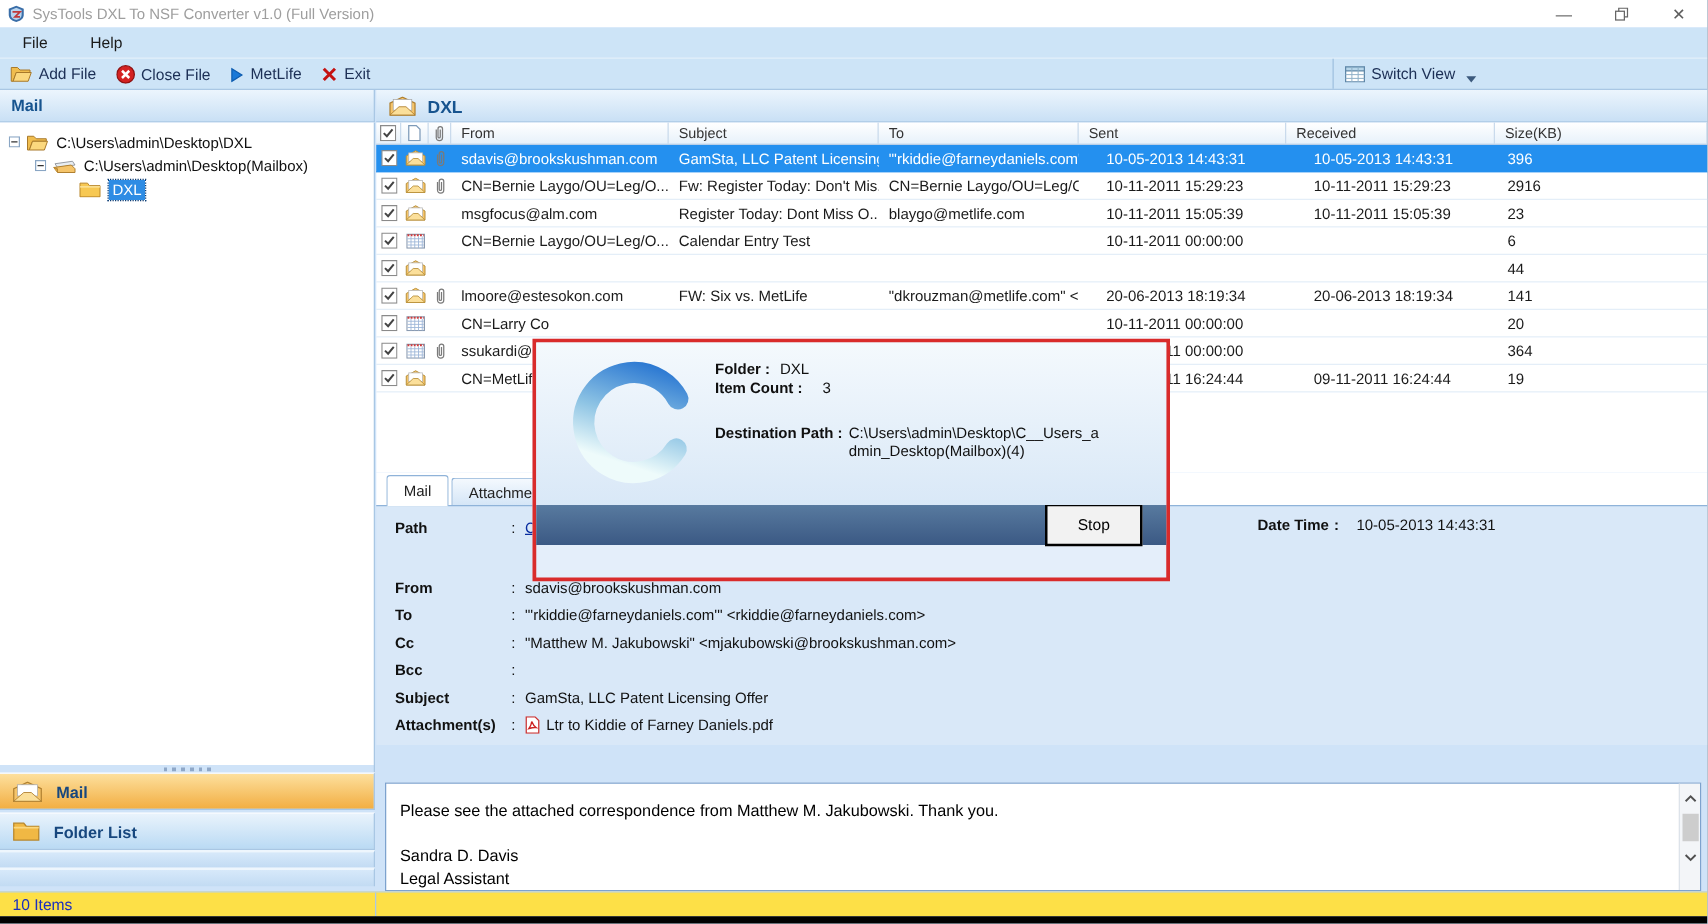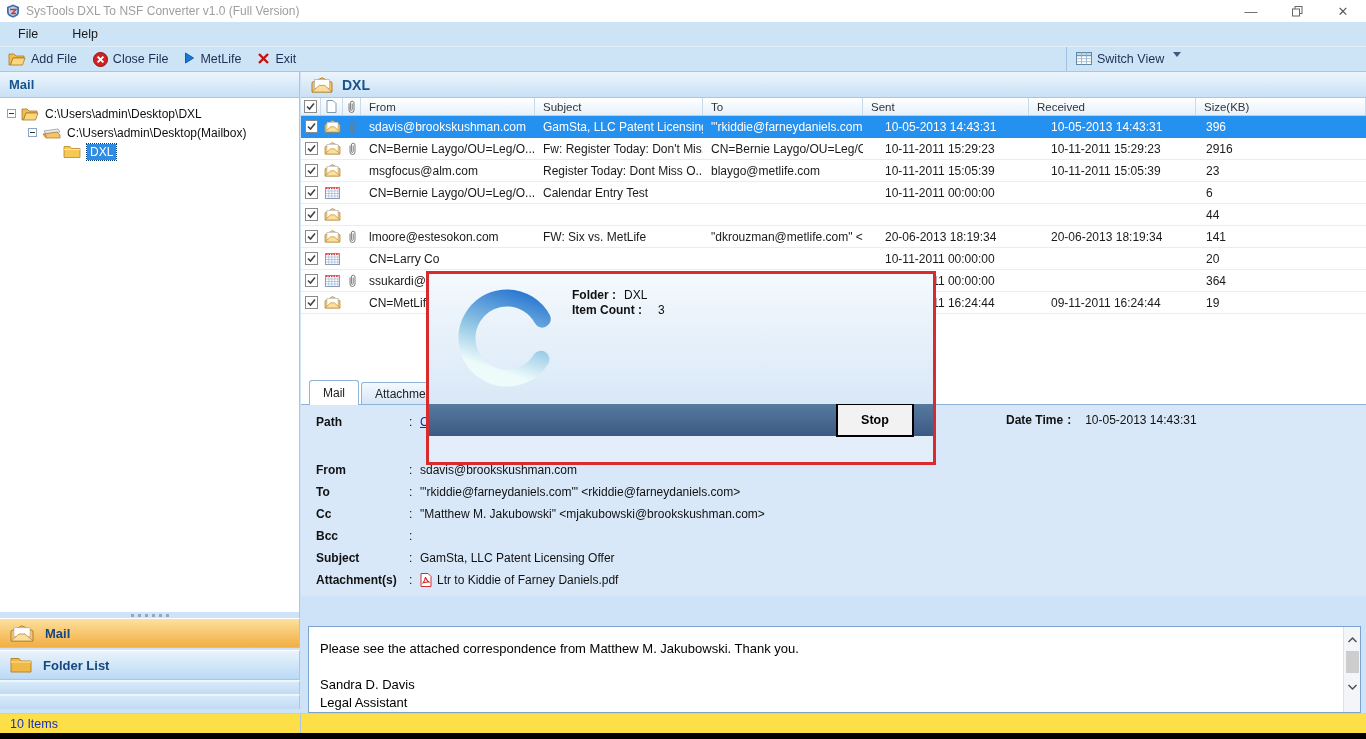--- a/index.html
+++ b/index.html
@@ -13,21 +13,21 @@
   .win-btn{width:46px;height:100%;display:flex;align-items:center;justify-content:center;color:#5f5f5f;font-size:13px}
 
   
   .menubar{position:absolute;top:22px;left:0;right:0;height:24px;background:#cde4f7;display:flex;align-items:center;padding-left:14px;gap:26px;font-size:12.5px;color:#1a1a1a}
   .menu-item{padding:2px 4px}
 
   
   .toolbar{position:absolute;top:46px;left:0;right:0;height:26px;background:#cde4f7;border-top:1px solid #e2effa;border-bottom:1px solid #a9c7e4;display:flex;align-items:stretch}
   .tb-left{width:1067px;display:flex;align-items:center;gap:16px;padding-left:8px;border-right:1px solid #9fc0e0}
   .tb-right{display:flex;align-items:center;gap:6px;padding-left:9px}
-  .tb-item{display:flex;align-items:flex-start;gap:5px;font-size:12.5px;color:#1c2f55}
+  .tb-item{display:flex;align-items:flex-end;gap:5px;font-size:12.5px;color:#1c2f55}
   .caret{width:0;height:0;border-left:4px solid transparent;border-right:4px solid transparent;border-top:5px solid #3c5a7d;margin-left:4px}
 
   
   .left-panel{position:absolute;top:72px;left:0;width:300px;height:641px}
   .lp-header{height:26px;background:linear-gradient(#ecf5fd,#c9e0f5);border-bottom:1px solid #a9c7e4;border-right:1px solid #a9c7e4;display:flex;align-items:center;padding-left:9px;font-weight:bold;font-size:13px;color:#17548f}
   .lp-tree{height:514px;background:#fff;border-right:1px solid #a9c7e4;padding-top:6px}
   .tree-row{height:19px;display:flex;align-items:center;font-size:12px;color:#101010;white-space:nowrap}
   .tree-row .exp{margin-right:5px;display:flex}
   .tree-row .ticon{margin-right:6px;display:flex}
   .lvl0{padding-left:7px}.lvl1{padding-left:28px}.lvl2{padding-left:63px}
@@ -86,21 +86,21 @@
   
   .statusbar{position:absolute;top:713px;left:0;right:0;height:20px;background:#fde047;display:flex;align-items:center;padding-left:10px;font-size:12.5px;color:#1b2fbf;border-top:1px solid #b9d2ec}
   .sb-sep{position:absolute;left:300px;top:0;bottom:0;width:1px;background:#aac8e6}
   .black-strip{position:absolute;top:733px;left:0;right:0;height:6px;background:#010101}
 
   
   .dialog{position:absolute;left:426px;top:271px;width:510px;height:194px;border:3px solid #d92b2b;z-index:10;background:#e4eefa}
   .dlg-title{height:26px;background:linear-gradient(#55a3d2,#1a67a0);display:flex;align-items:center;gap:7px;padding-left:8px;color:#fff;font-weight:bold;font-size:12.5px;border-bottom:1px solid #0d4a78}
   .dlg-body{height:130px;background:linear-gradient(#f4f9fd,#d9e8f7);position:relative}
   .dlg-foot{height:32px;background:linear-gradient(#587a9f,#3b5984);display:flex;align-items:center;justify-content:flex-end;padding-right:19px}
-  .stop-btn{width:78px;height:34px;background:#f2f2f2;border:2px solid #000;font-weight:bold;font-size:12.5px;display:flex;align-items:center;justify-content:center;color:#000}
+  .stop-btn{width:78px;height:34px;background:#f2f2f2;border:2px solid #000;font-weight:normal;font-size:12.5px;display:flex;align-items:center;justify-content:center;color:#000}
   .spinner{position:absolute;left:22px;top:6px}
   .dlg-fields{position:absolute;left:143px;top:14px;font-size:12px;color:#101010;line-height:15px}
   .dlg-row b{font-weight:bold}
   .dlg-row .dv{margin-left:8px}
   .dlg-row .dv-count{margin-left:16px}
   .row-folder{}
   .row-count{margin-bottom:21px}
   .dest-val{display:inline-block;width:205px;vertical-align:top;word-break:break-all;margin-left:5px}
 </style>
 </head>
@@ -608,20 +608,23 @@
           <circle cx="56" cy="58" r="40" fill="none" stroke="url(#spin)" stroke-width="17" stroke-linecap="round" stroke-dasharray="209 43" transform="rotate(32 56 58)"></circle>
         </svg>
       </div>
       <div class="dlg-fields">
         <div class="dlg-row row-folder">
           <b>Folder :</b><span class="dv">DXL</span>
         </div>
         <div class="dlg-row row-count">
           <b>Item Count :</b><span class="dv dv-count">3</span>
         </div>
+        <div class="dlg-row">
+          <b style="vertical-align:top">Destination Path :</b><span class="dest-val">C:\Users\admin\Desktop\C__Users_admin_Desktop(Mailbox)(4)</span>
+        </div>
       </div>
     </div>
     <div class="dlg-foot">
       <div class="stop-btn">Stop</div>
     </div>
   </div>
 
 </div>
 
 </body></html>

